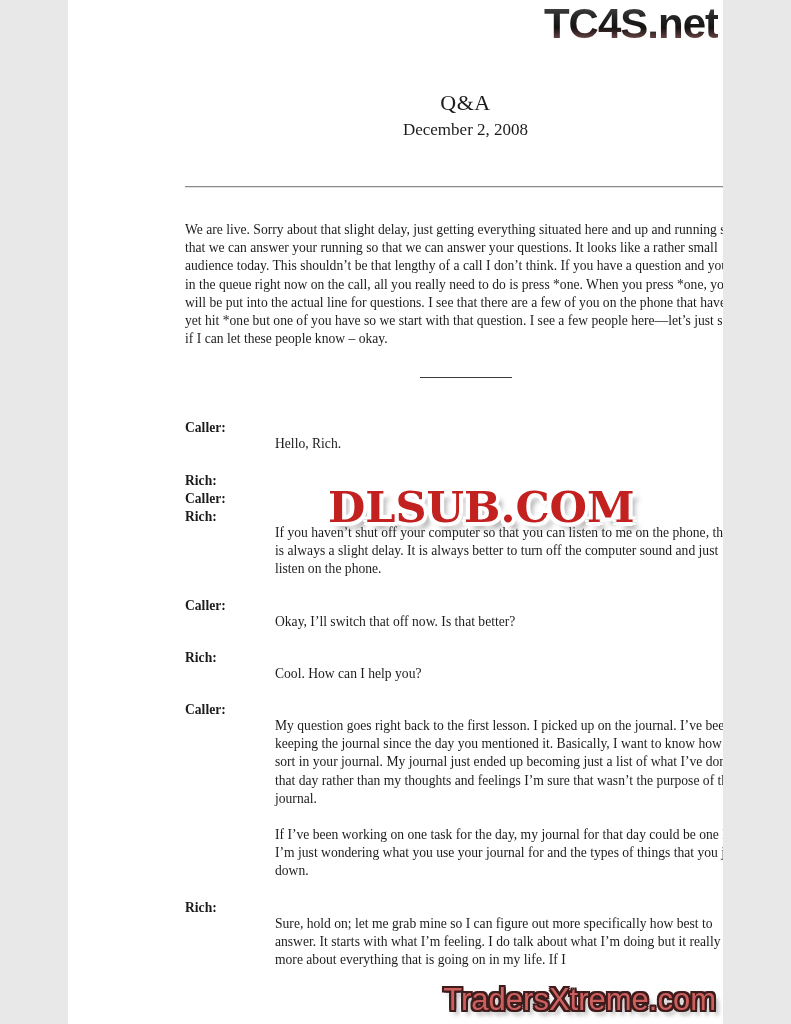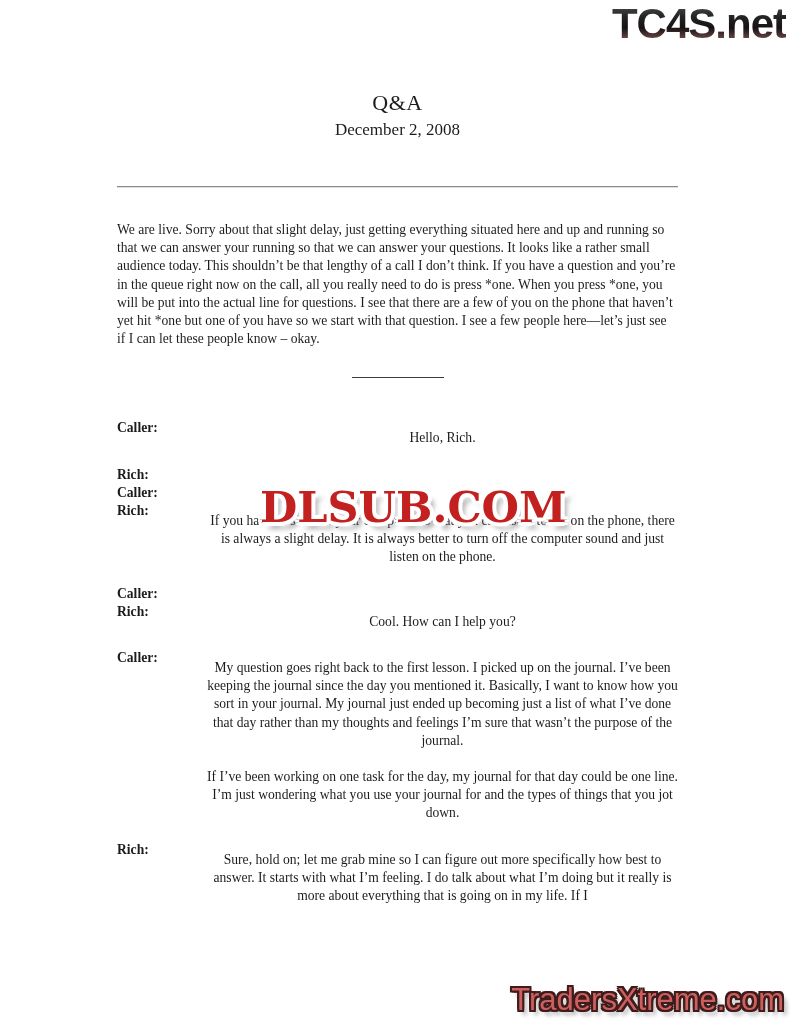--- a/index.html
+++ b/index.html
@@ -10,21 +10,21 @@
     --watermark-red: #c32020;
     --footer-red: #cd5f5f;
     --footer-outline: #3e1c1c;
     --logo-top: #5a5a5a;
     --logo-dark: #161212;
     --logo-rose: #aa8282;
   }
   html, body { margin: 0; padding: 0; background: #e8e8e8; }
   .page {
     position: relative;
-    width: 791px;
+    width: 655px;
     height: 1024px;
     margin: 0 auto;
     background: var(--page-bg);
     font-family: "Liberation Serif", serif;
     color: var(--text);
     overflow: hidden;
   }
 
   
   .tc4s-logo {
@@ -85,21 +85,21 @@
     font-size: 13.6px;
     line-height: 18.2px;
   }
   .row { display: flex; }
   .speaker {
     flex: 0 0 90px;
     width: 90px;
     font-weight: bold;
   }
   .utterance { width: 471px; }
-  .utterance p { margin: 10px 0 18px 0; text-align: center; }
+  .utterance p { margin: 16px 0 18px 0; }
 
   
   .watermark {
     position: absolute;
     left: 260px;
     top: 482px;
     font-family: "DejaVu Serif", serif;
     font-weight: bold;
     font-size: 43px;
     color: var(--watermark-red);
@@ -168,20 +168,23 @@
 
   <div class="row">
     <div class="speaker">Rich:</div>
     <div class="utterance">
             <p>If you haven’t shut off your computer so that you can listen to me on the phone, there is always a slight delay. It is always better to turn off the computer sound and just listen on the phone.</p>
           </div>
   </div>
 
   <div class="row">
     <div class="speaker">Caller:</div>
+    <div class="utterance">
+            <p>Okay, I’ll switch that off now. Is that better?</p>
+          </div>
   </div>
 
   <div class="row">
     <div class="speaker">Rich:</div>
     <div class="utterance">
             <p>Cool. How can I help you?</p>
           </div>
   </div>
 
   <div class="row">

